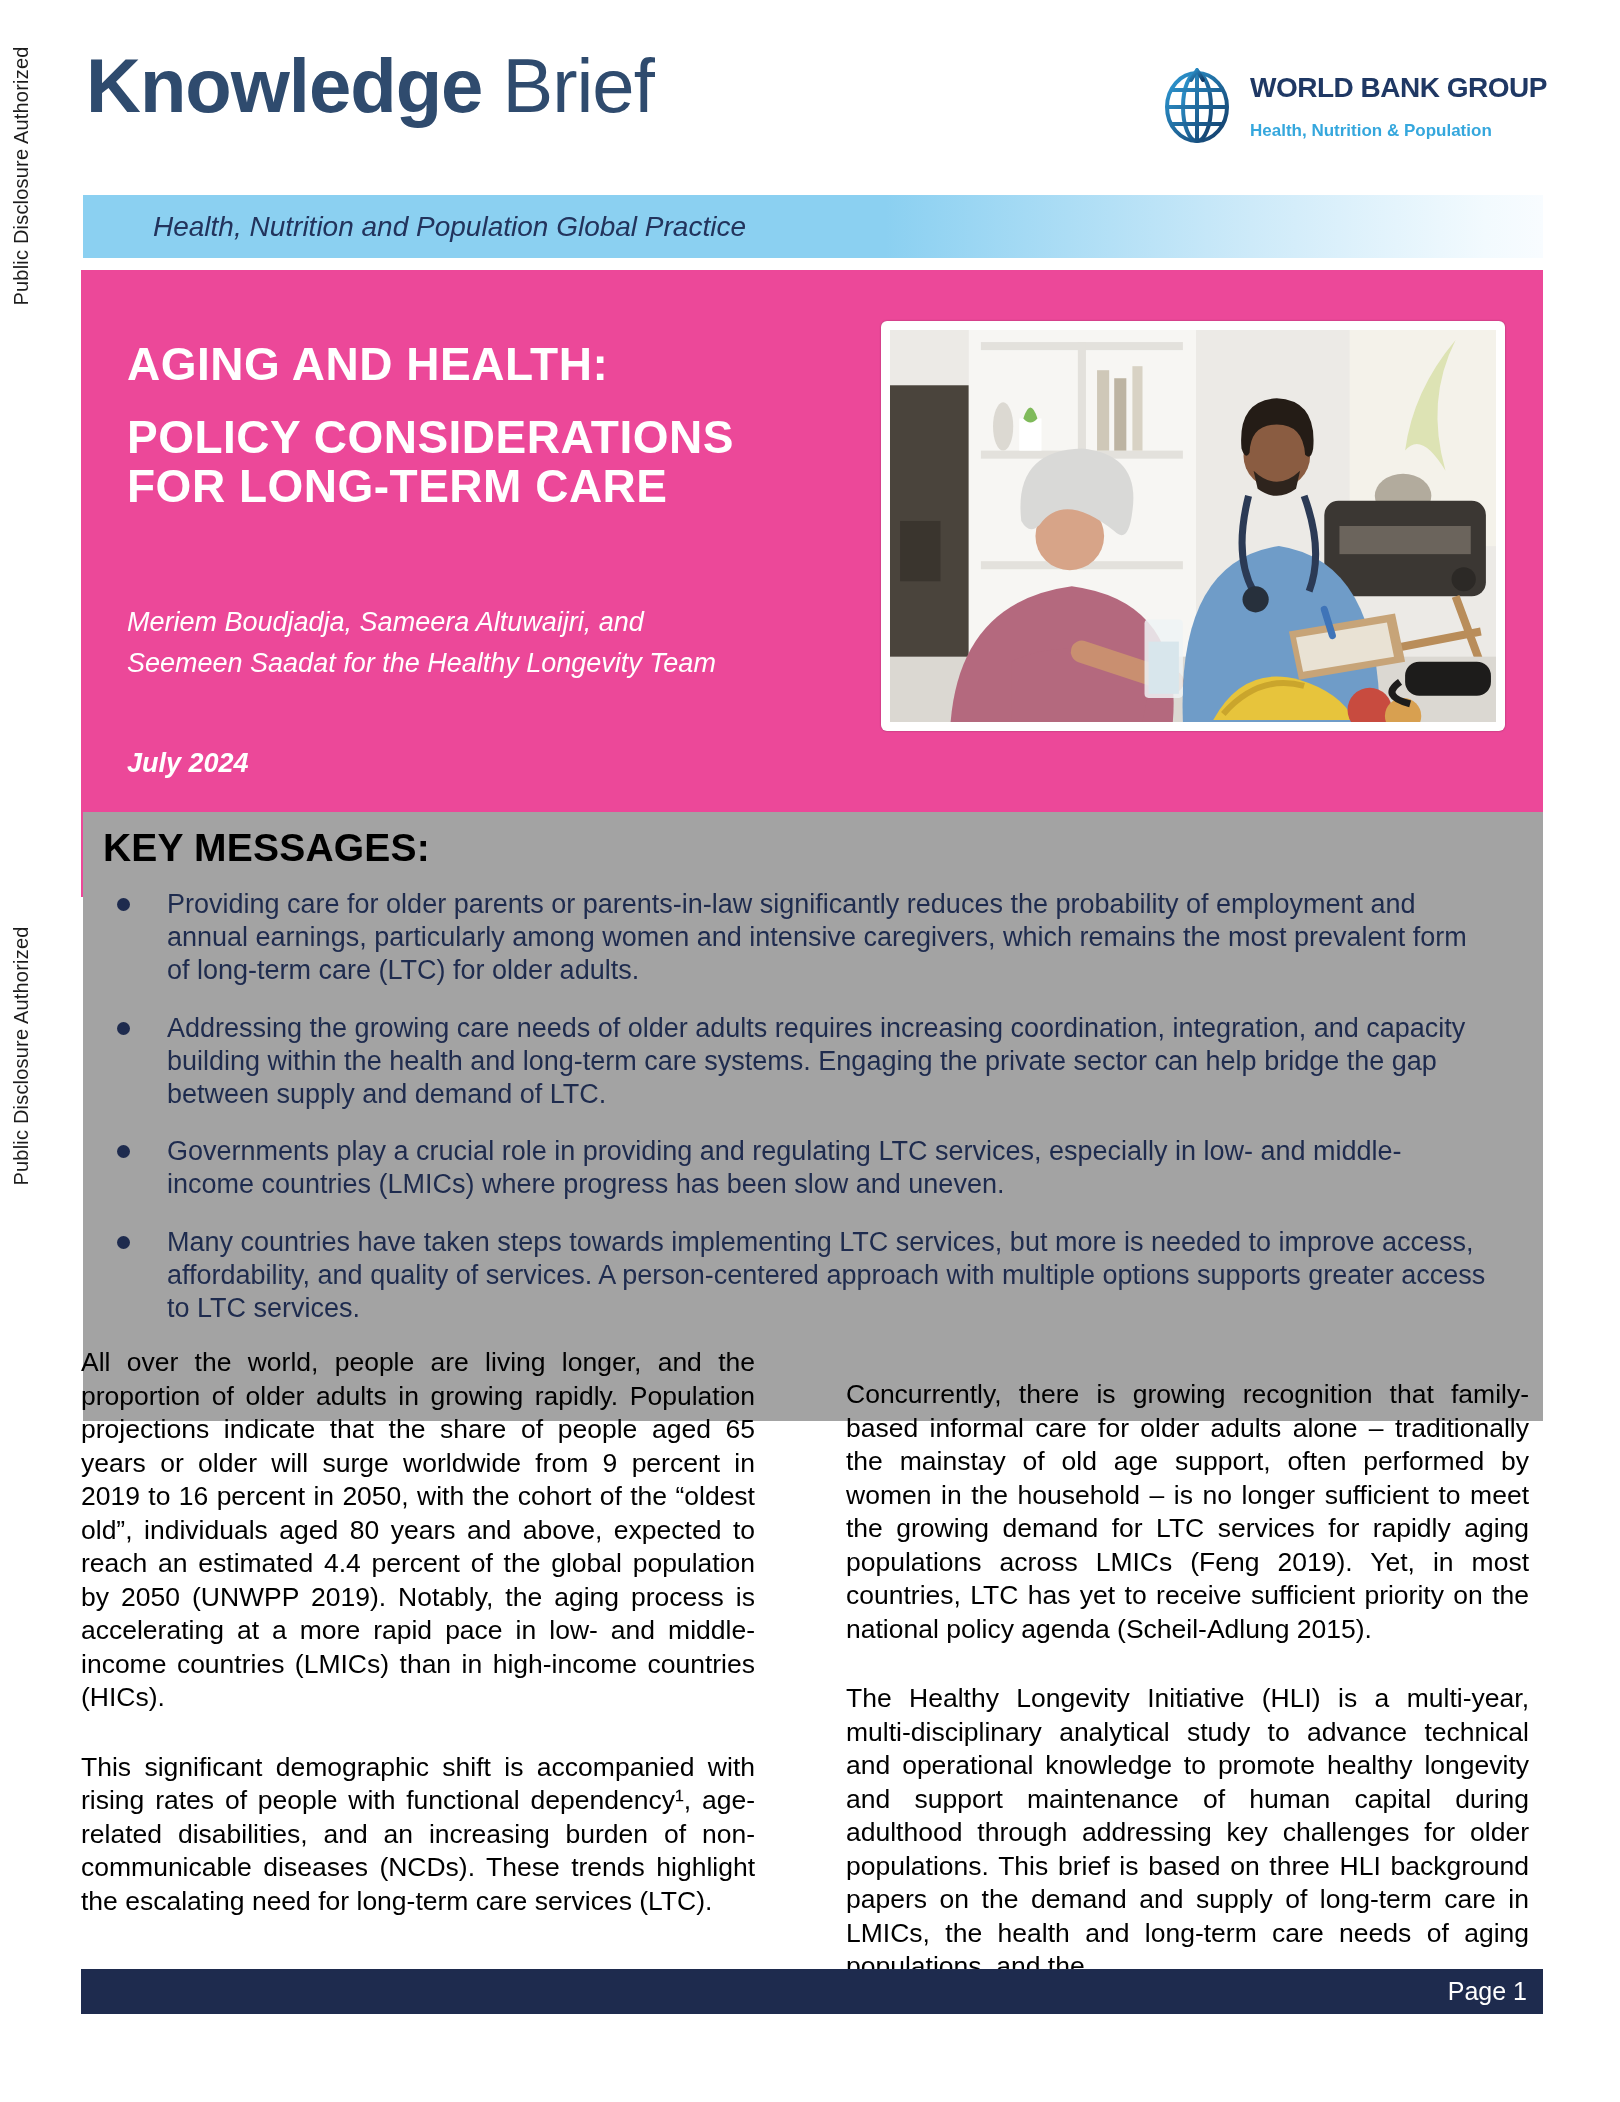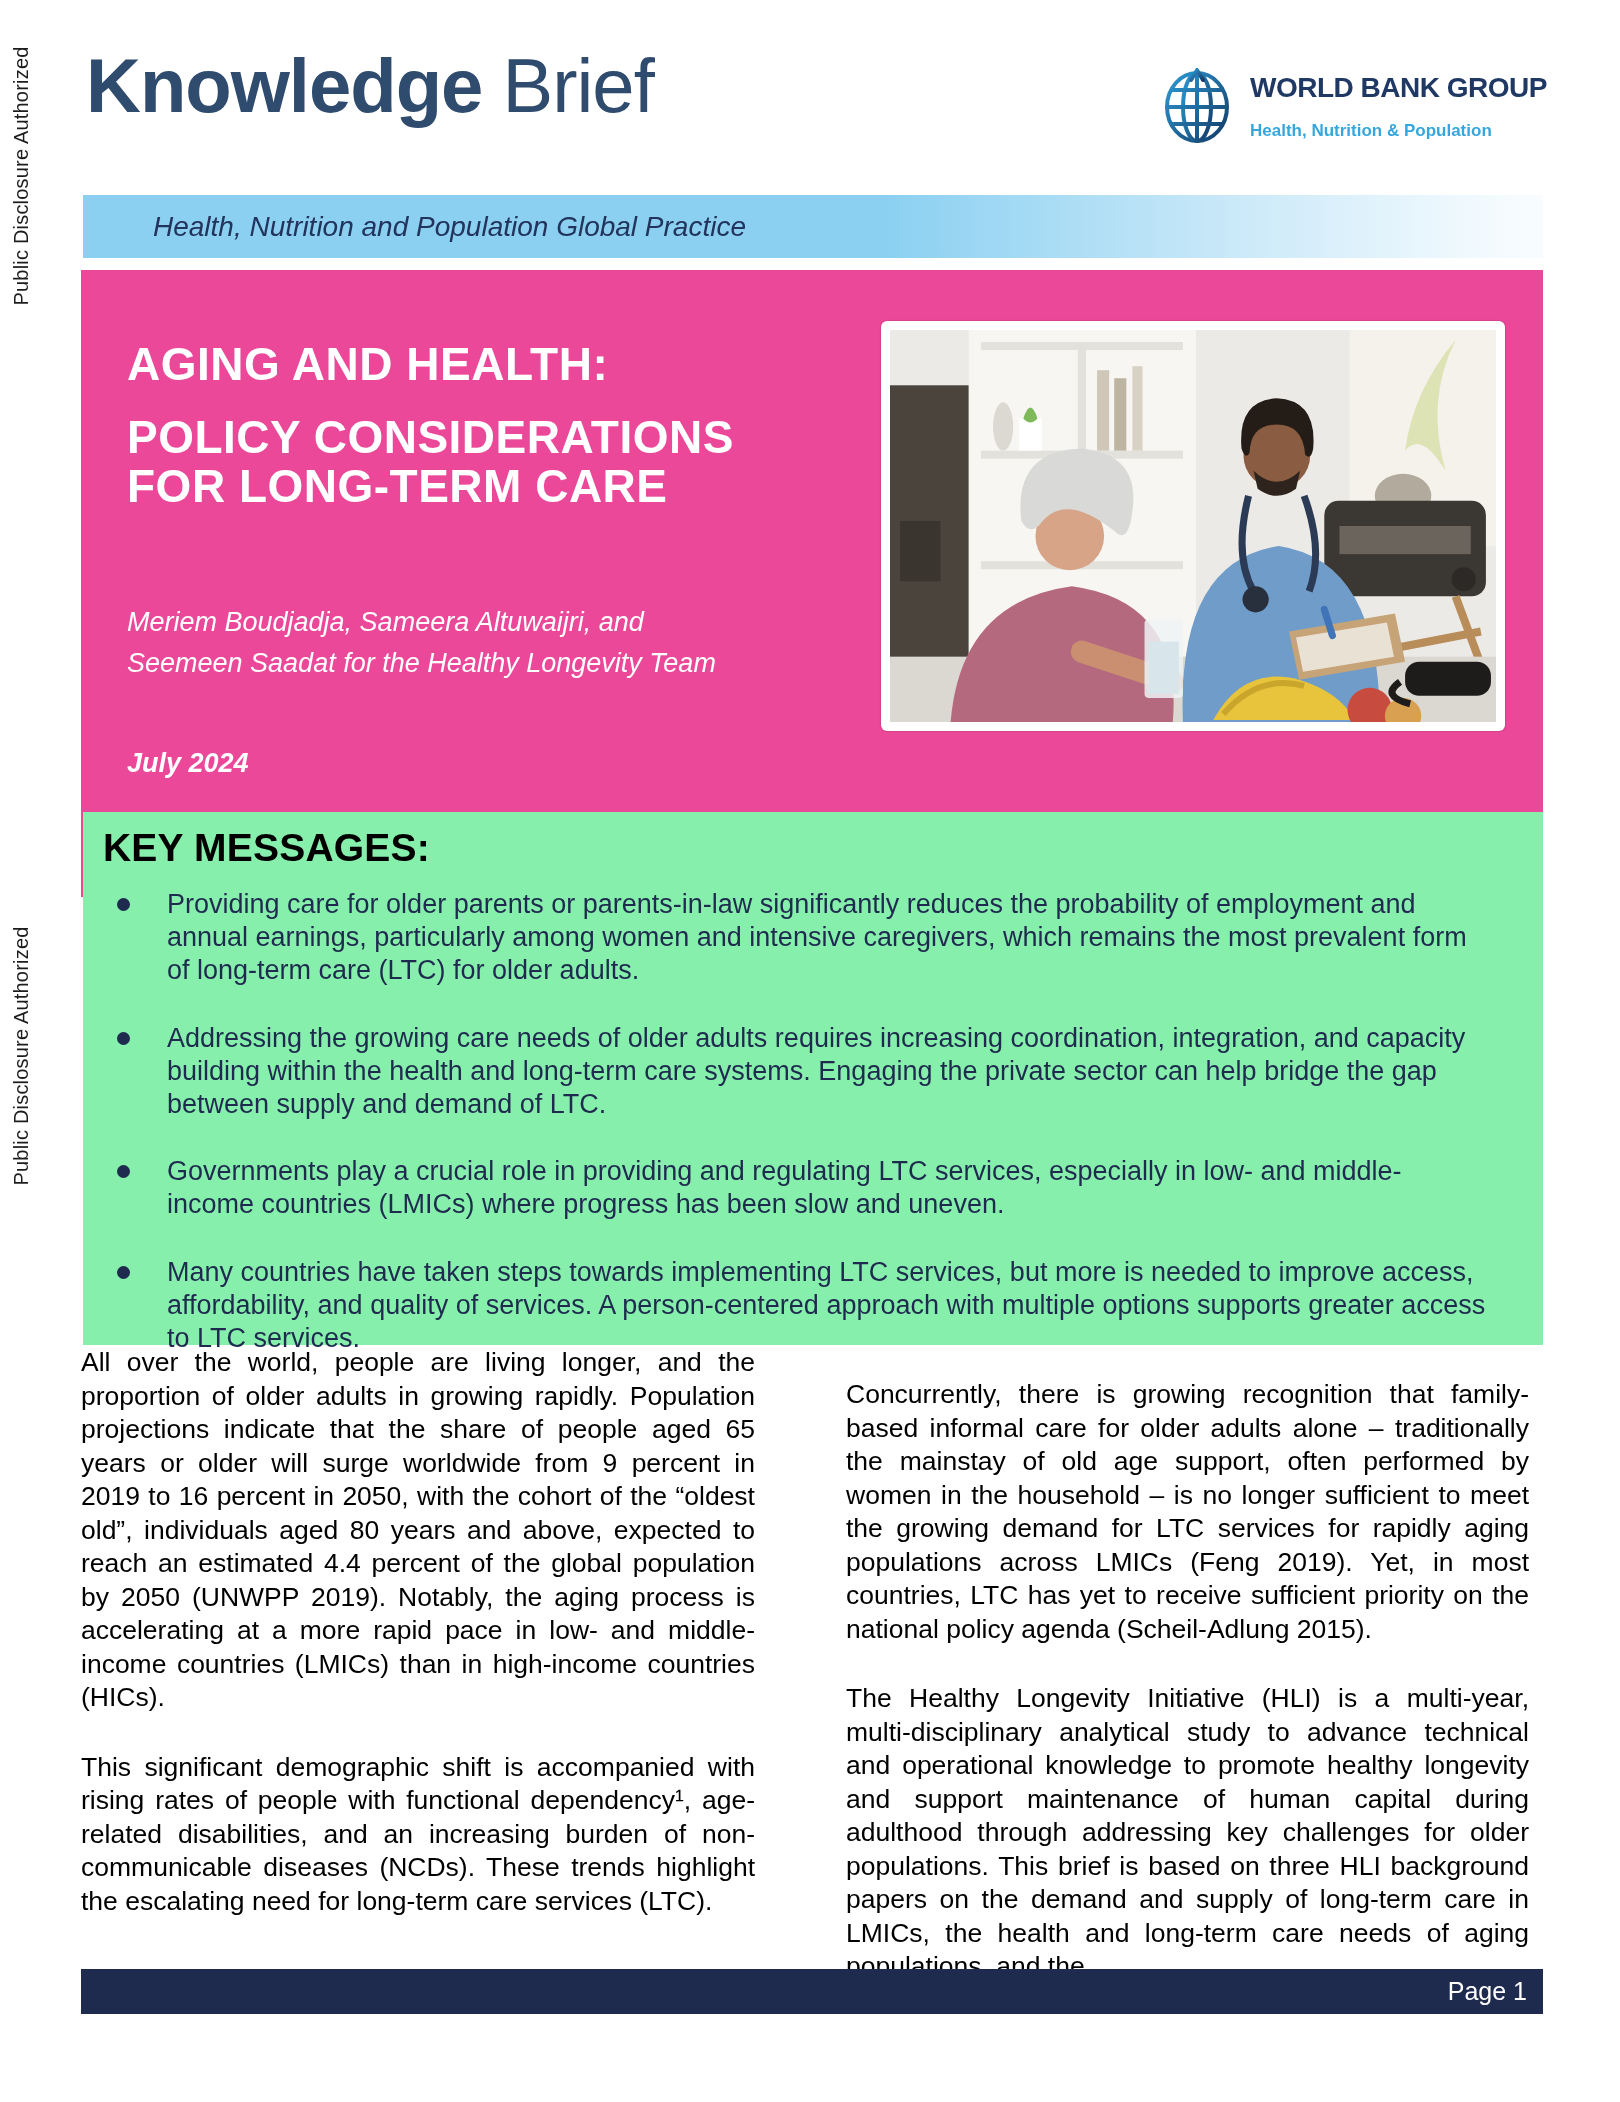--- a/index.html
+++ b/index.html
@@ -37,23 +37,23 @@
   .hero-title .t1{margin-bottom:24px;}
   .hero-authors{position:absolute;left:46px;top:332px;font-style:italic;font-size:27px;line-height:1.5;}
   .hero-date{position:absolute;left:46px;top:478px;font-style:italic;font-weight:bold;font-size:27px;}
   .hero-photo{
     position:absolute;left:800px;top:51px;width:606px;height:392px;
     background:#ffffff;padding:9px;border-radius:6px;box-shadow:0 0 2px rgba(0,0,0,.35);
   }
   .hero-photo svg{display:block;width:100%;height:100%;}
 
   
-  .key-box{position:absolute;left:83px;top:812px;width:1460px;height:533px;background:#86efac;box-sizing:border-box;padding:14px 55px 10px 20px;}
+  .key-box{position:absolute;left:83px;top:812px;width:1460px;height:609px;background:#a3a3a3;box-sizing:border-box;padding:14px 55px 10px 20px;}
   .key-heading{font-size:39px;font-weight:bold;color:#000;margin:0 0 18px 0;letter-spacing:.2px;}
-  .key-list{display:flex;flex-direction:column;gap:34px;}
+  .key-list{display:flex;flex-direction:column;gap:24px;}
   .key-item{display:flex;align-items:flex-start;}
   .key-dot{flex:0 0 auto;width:13px;height:13px;border-radius:50%;background:#1e2b4e;margin:10px 0 0 14px;}
   .key-text{margin-left:37px;font-size:27px;line-height:1.23;color:#1e2b4e;}
 
   
   .col{position:absolute;top:1346px;font-size:26.5px;line-height:33.5px;color:#000;text-align:justify;}
   .col-left{left:81px;width:674px;}
   .col-right{left:846px;width:683px;padding-top:32px;}
   .intro-heading{font-size:33px;font-weight:bold;margin:0 0 10px 0;text-align:left;}
   .col p{margin:0 0 36px 0;}

